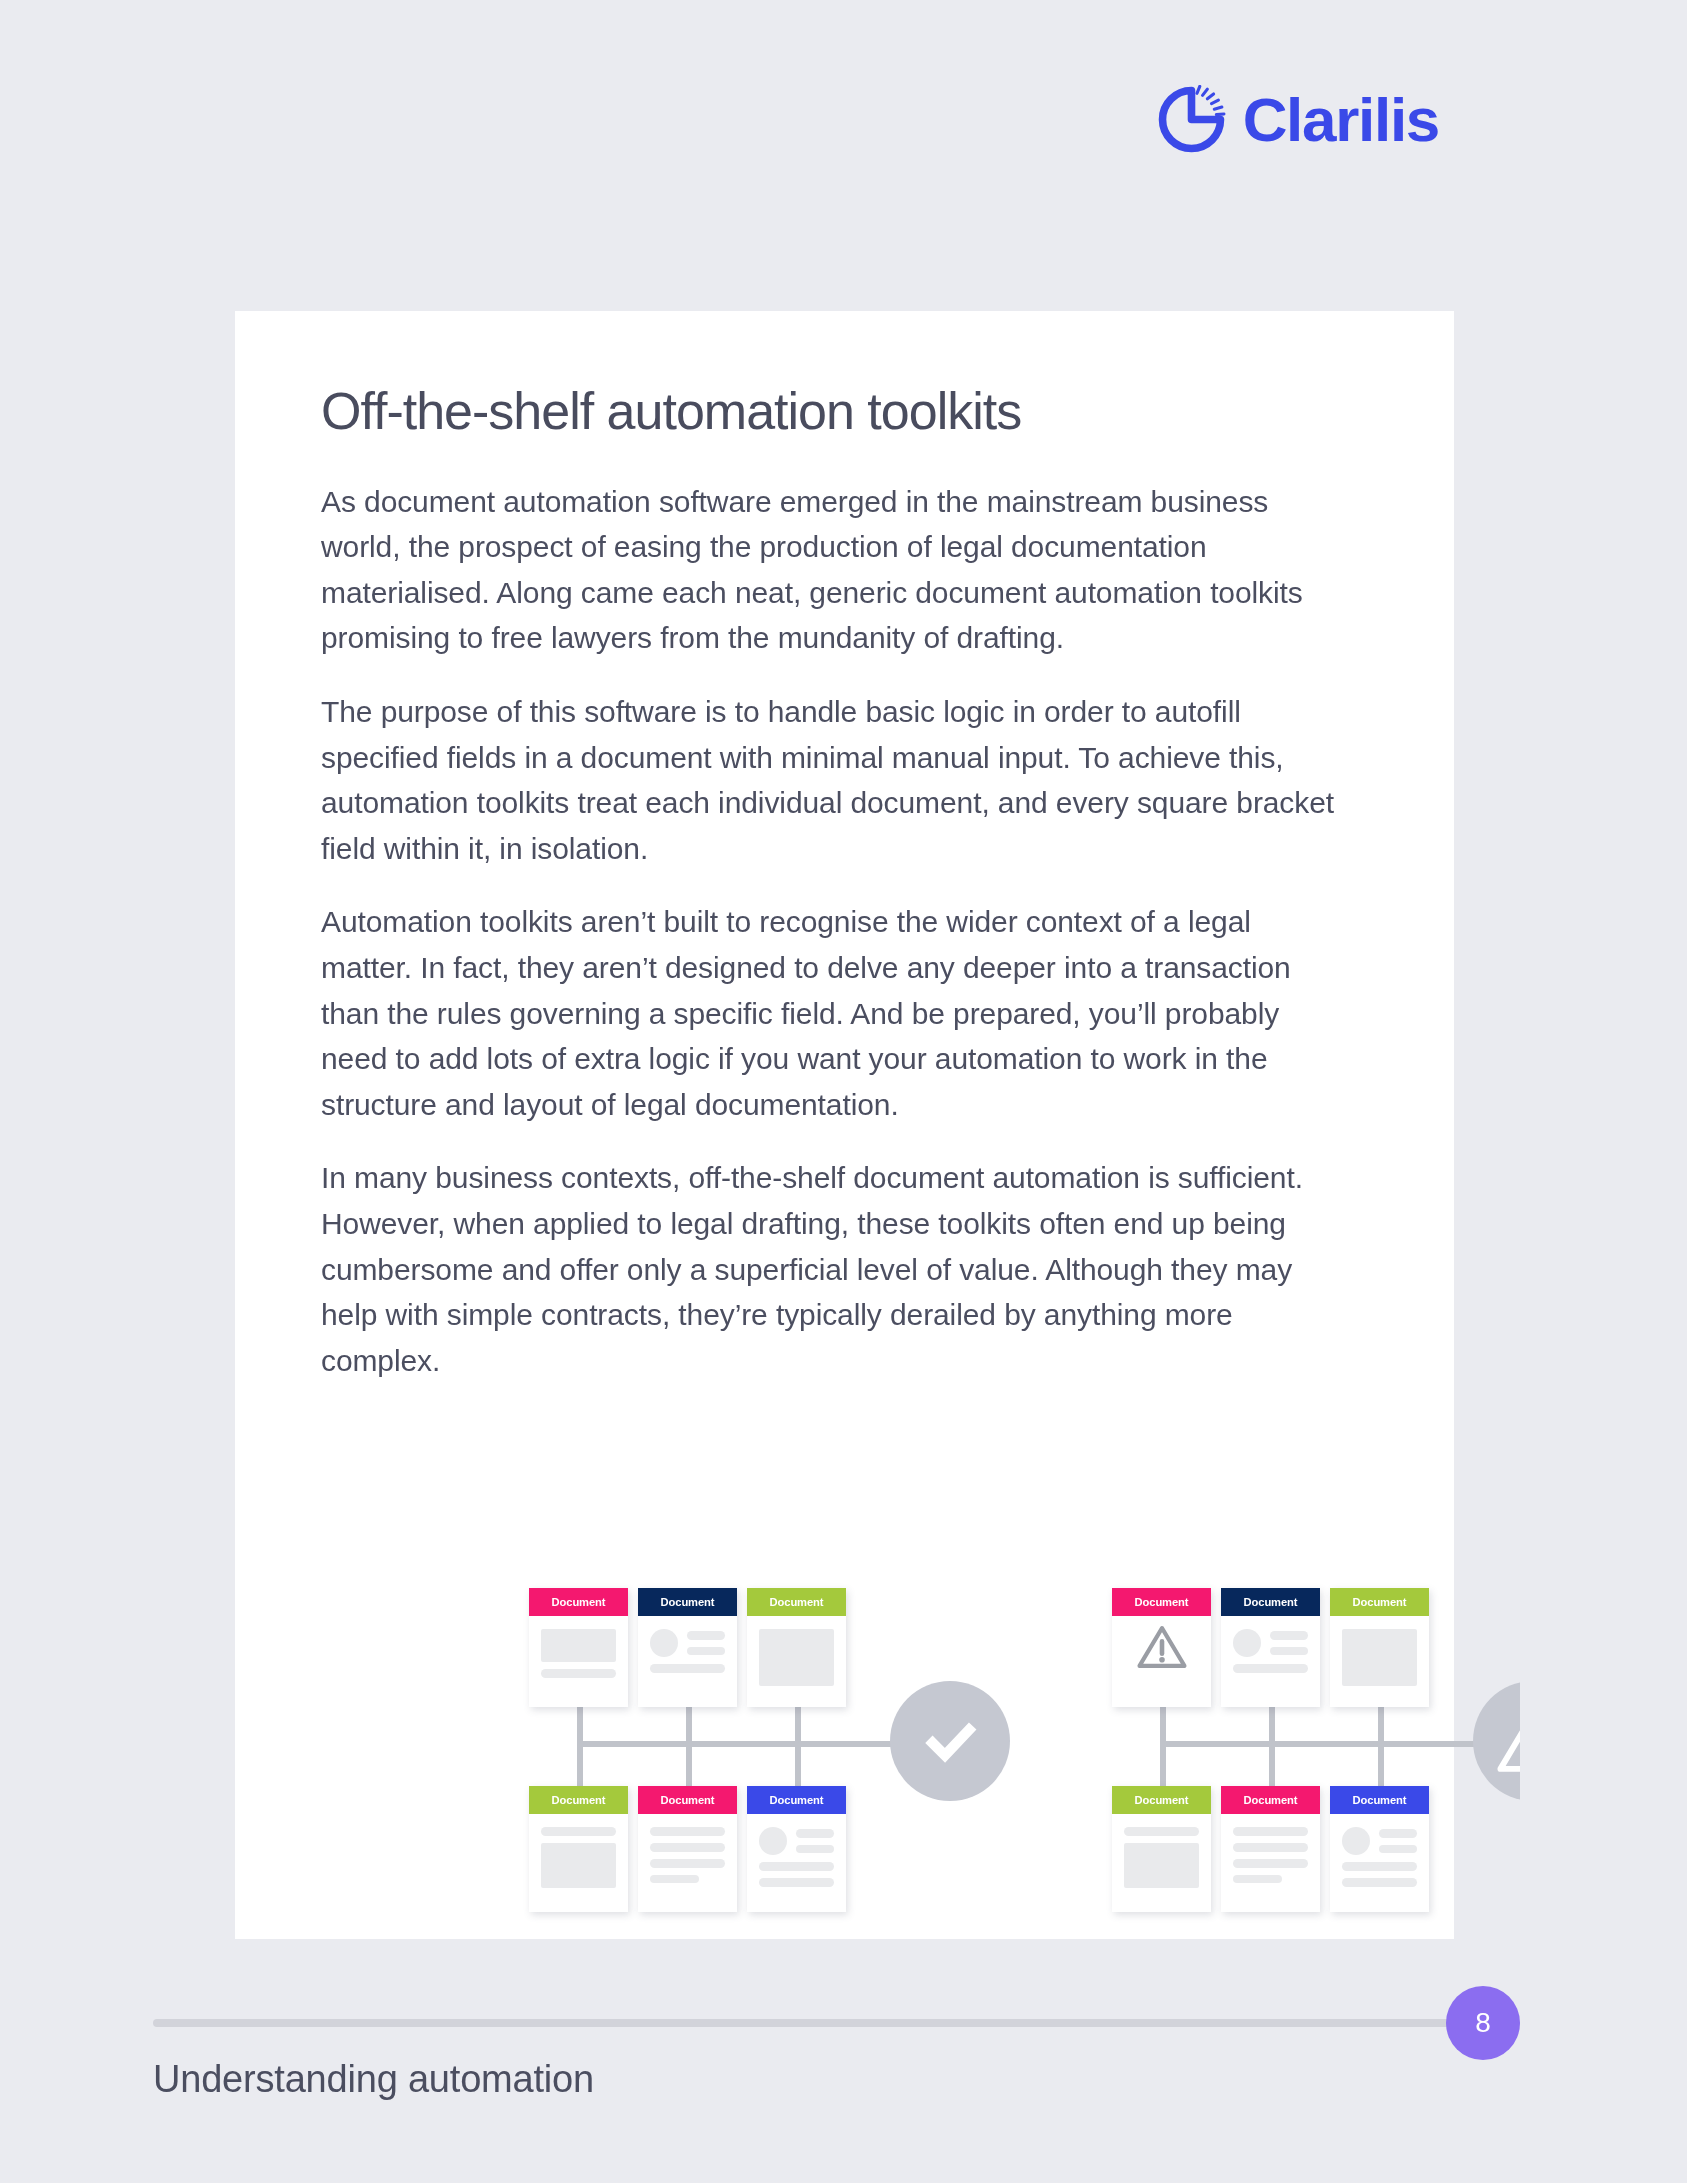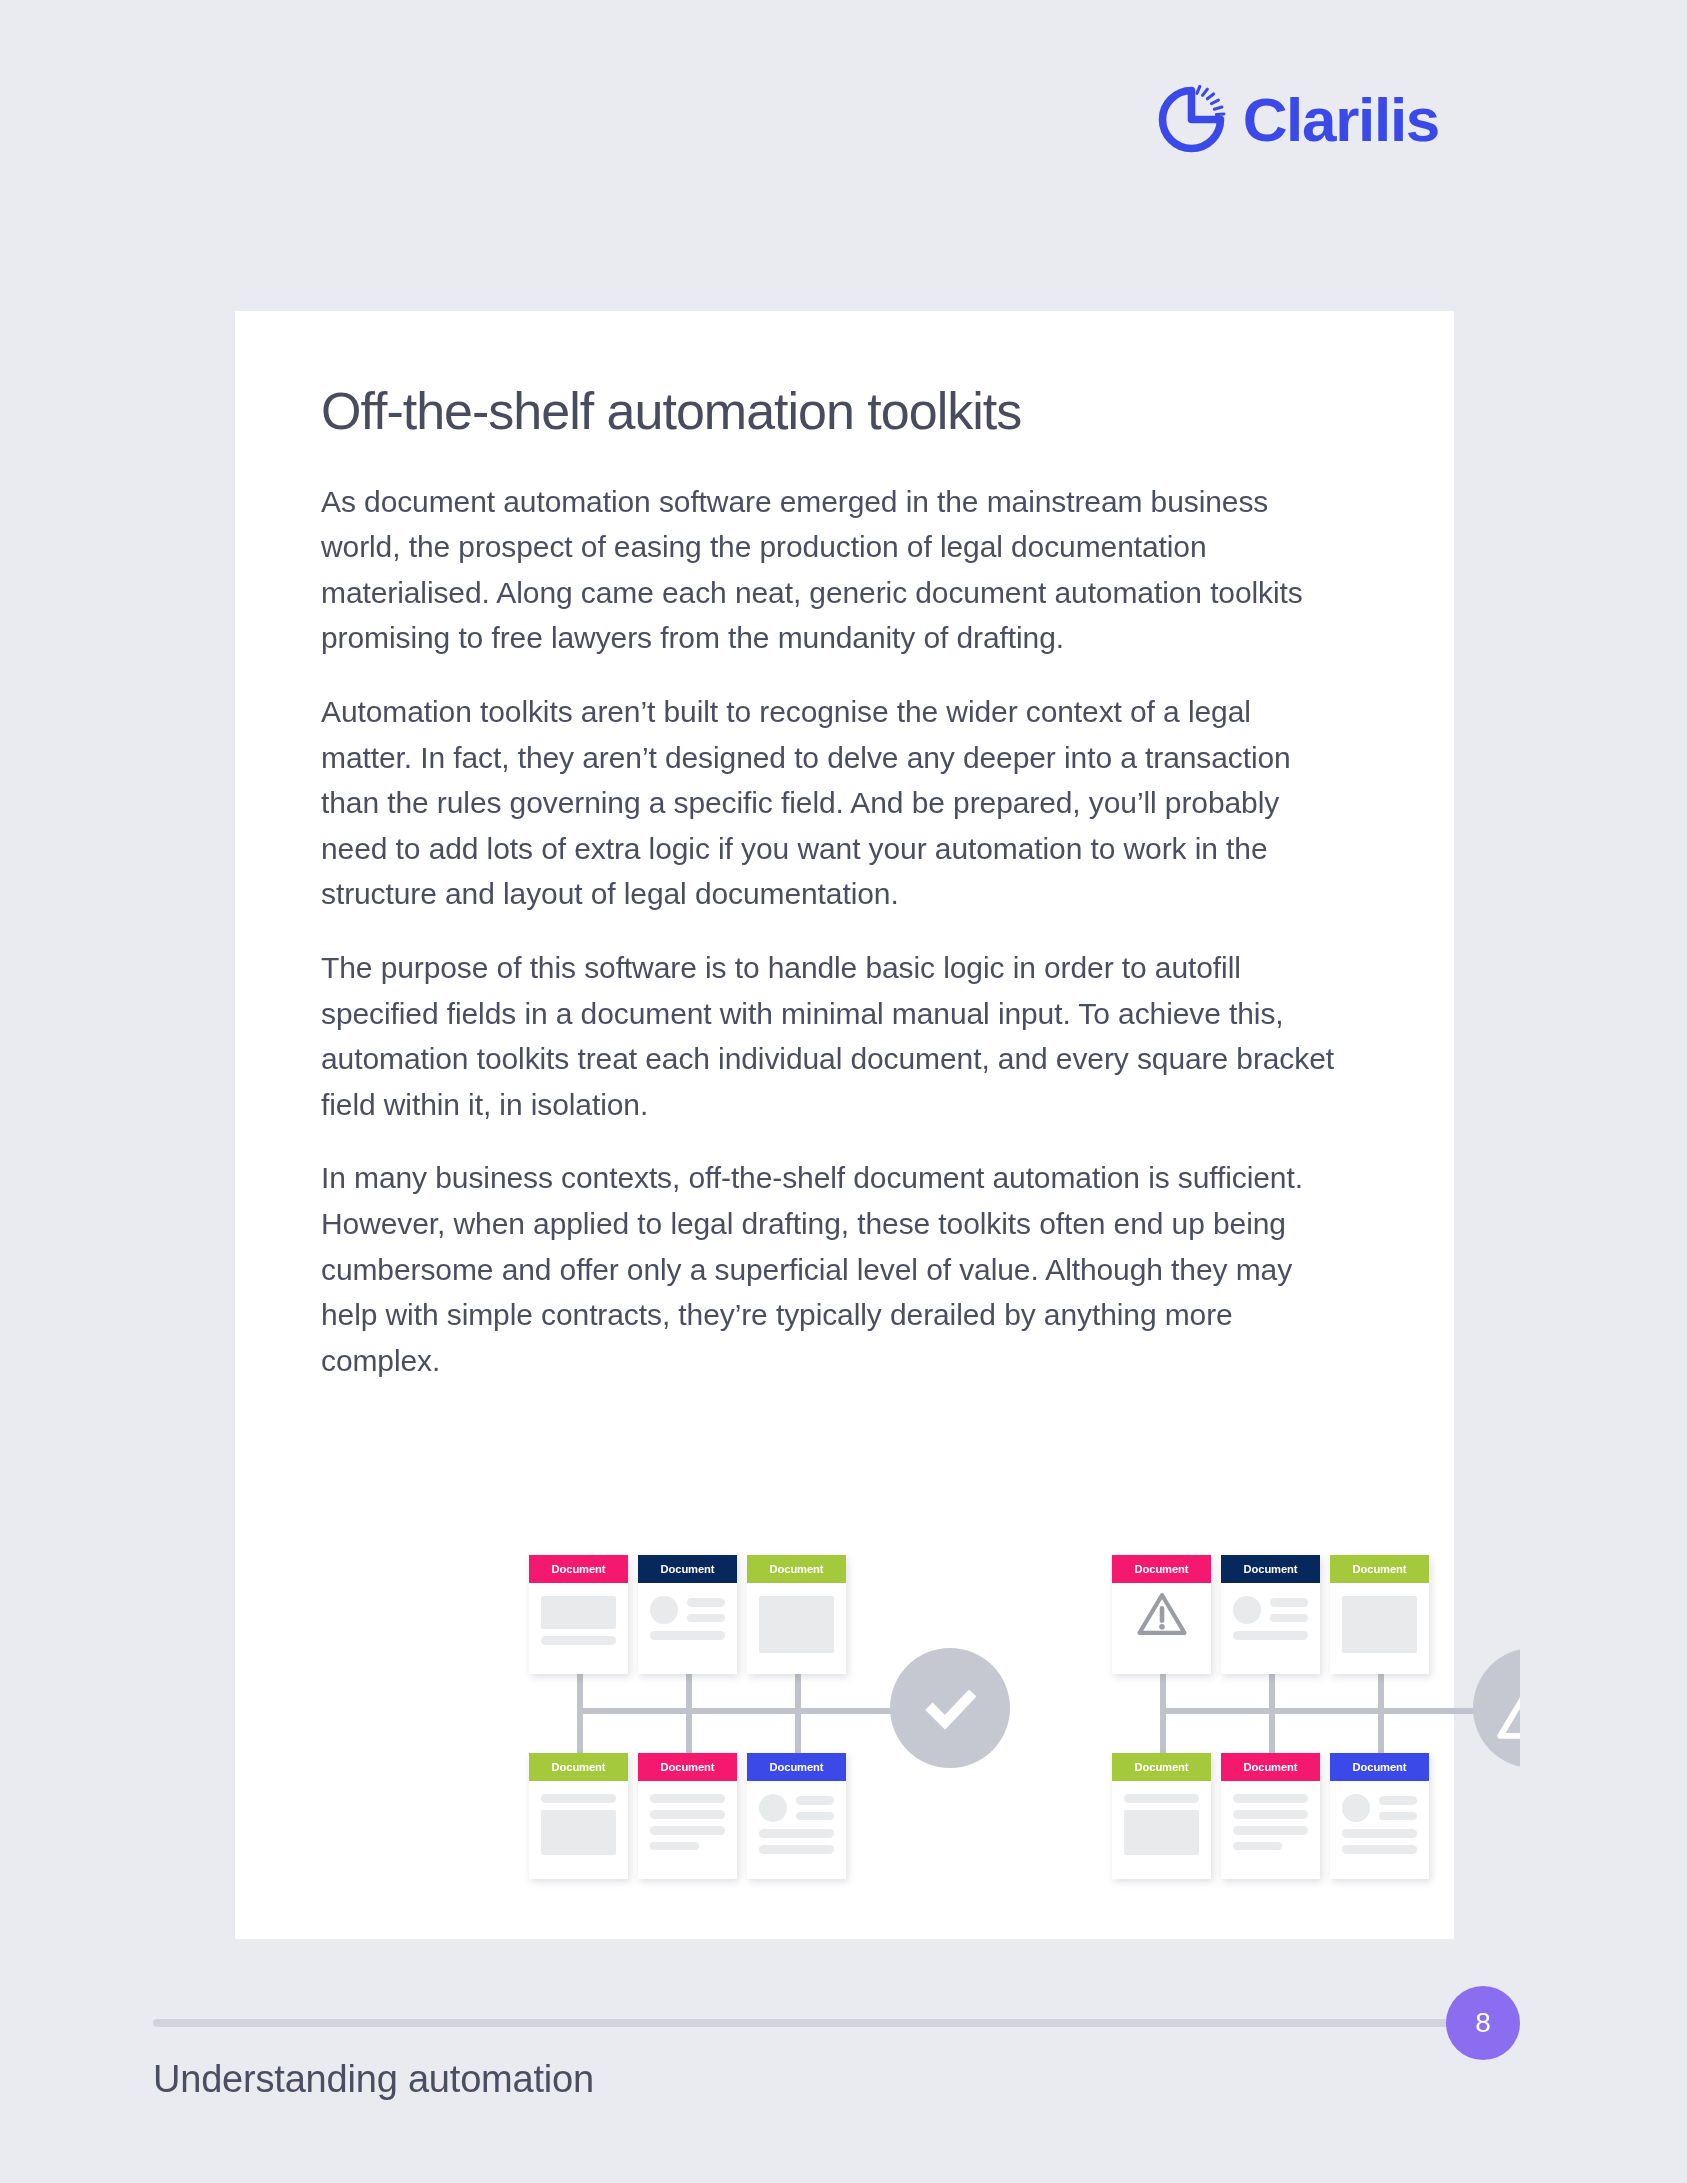--- a/index.html
+++ b/index.html
@@ -66,21 +66,21 @@
     color: #4b4e60;
     margin-bottom: 28px;
     letter-spacing: -0.1px;
   }
   .body-copy p:last-child { margin-bottom: 0; }
 
   
   .diagram {
     position: absolute;
     left: 86px;
-    top: 1244px;
+    top: 1277px;
     width: 1059px;
     height: 331px;
   }
   .flow-group {
     position: absolute;
     top: 0;
     width: 463px;
     height: 331px;
   }
   .flow-group.left  { left: 208px; }
@@ -223,22 +223,22 @@
     </span>
     <span class="brand-word">Clarilis</span>
   </div>
 
   <div class="content-card">
     <div class="card-inner">
       <h1 class="page-title">Off-the-shelf automation toolkits</h1>
 
       <div class="body-copy">
         <p>As document automation software emerged in the mainstream business world, the prospect of easing the production of legal documentation materialised. Along came each neat, generic document automation toolkits promising to free lawyers from the mundanity of drafting.</p>
+        <p>The purpose of this software is to handle basic logic in order to autofill specified fields in a document with minimal manual input. To achieve this, automation toolkits treat each individual document, and every square bracket field within it, in isolation.</p>
         <p>Automation toolkits aren’t built to recognise the wider context of a legal matter. In fact, they aren’t designed to delve any deeper into a transaction than the rules governing a specific field. And be prepared, you’ll probably need to add lots of extra logic if you want your automation to work in the structure and layout of legal documentation.</p>
-        <p>The purpose of this software is to handle basic logic in order to autofill specified fields in a document with minimal manual input. To achieve this, automation toolkits treat each individual document, and every square bracket field within it, in isolation.</p>
         <p>In many business contexts, off-the-shelf document automation is sufficient. However, when applied to legal drafting, these toolkits often end up being cumbersome and offer only a superficial level of value. Although they may help with simple contracts, they’re typically derailed by anything more complex.</p>
       </div>
     </div>
 
     <div class="diagram">
 
       <div class="flow-group left">
 
         <div class="conn-h"></div>
         <div class="conn-v c1"></div>

